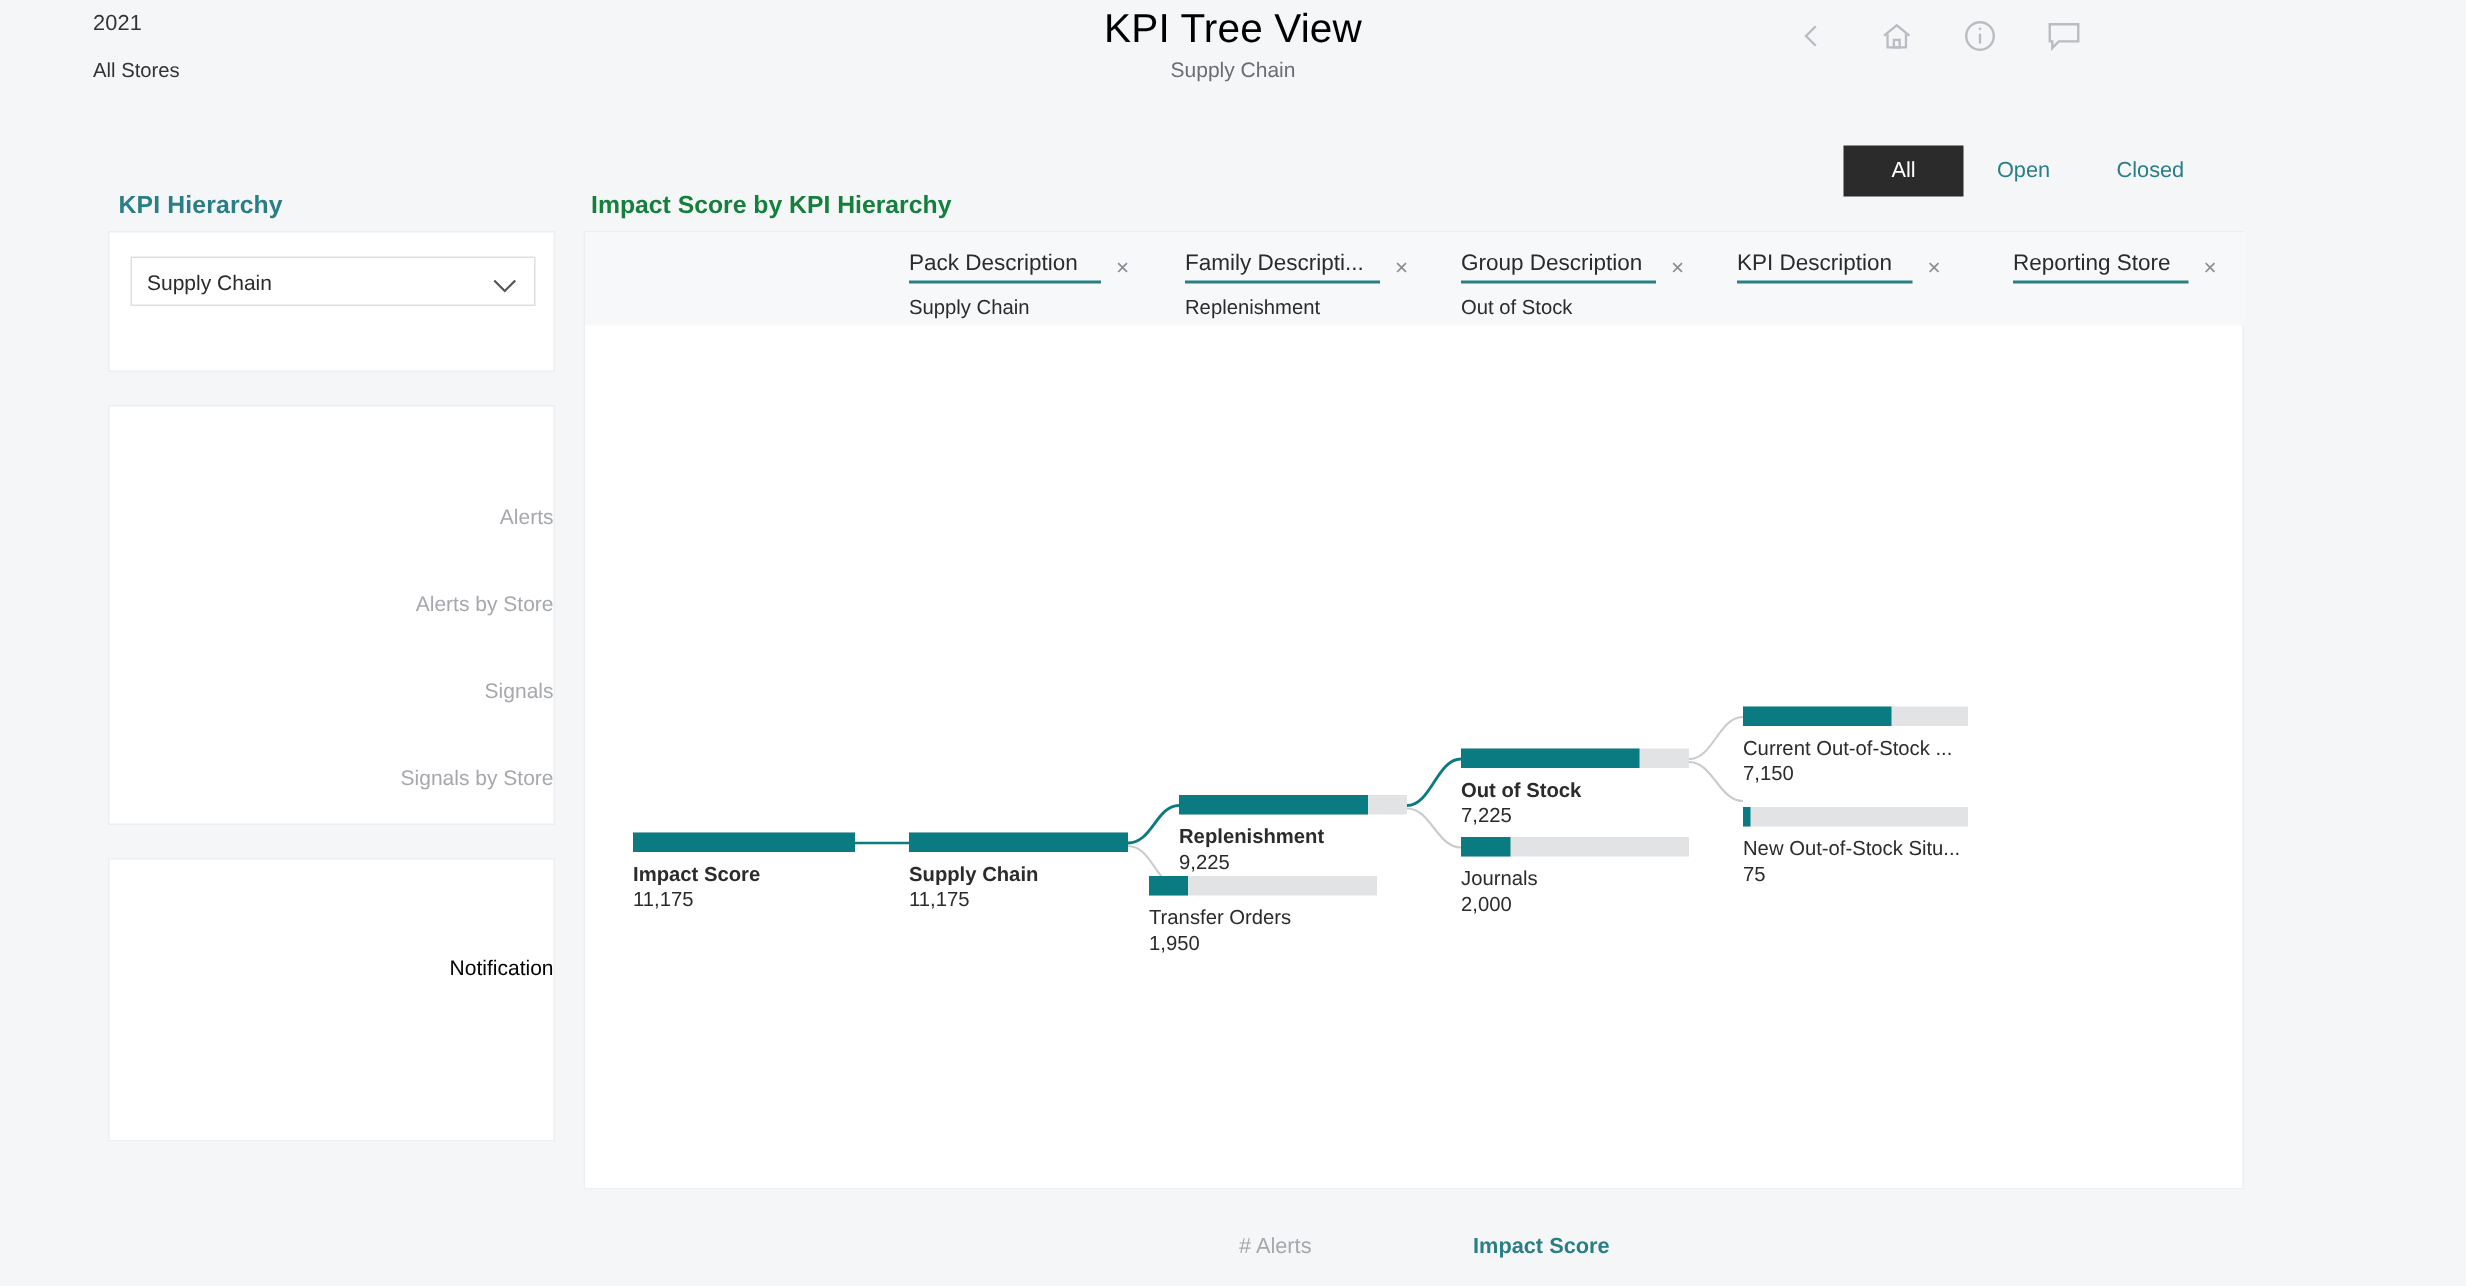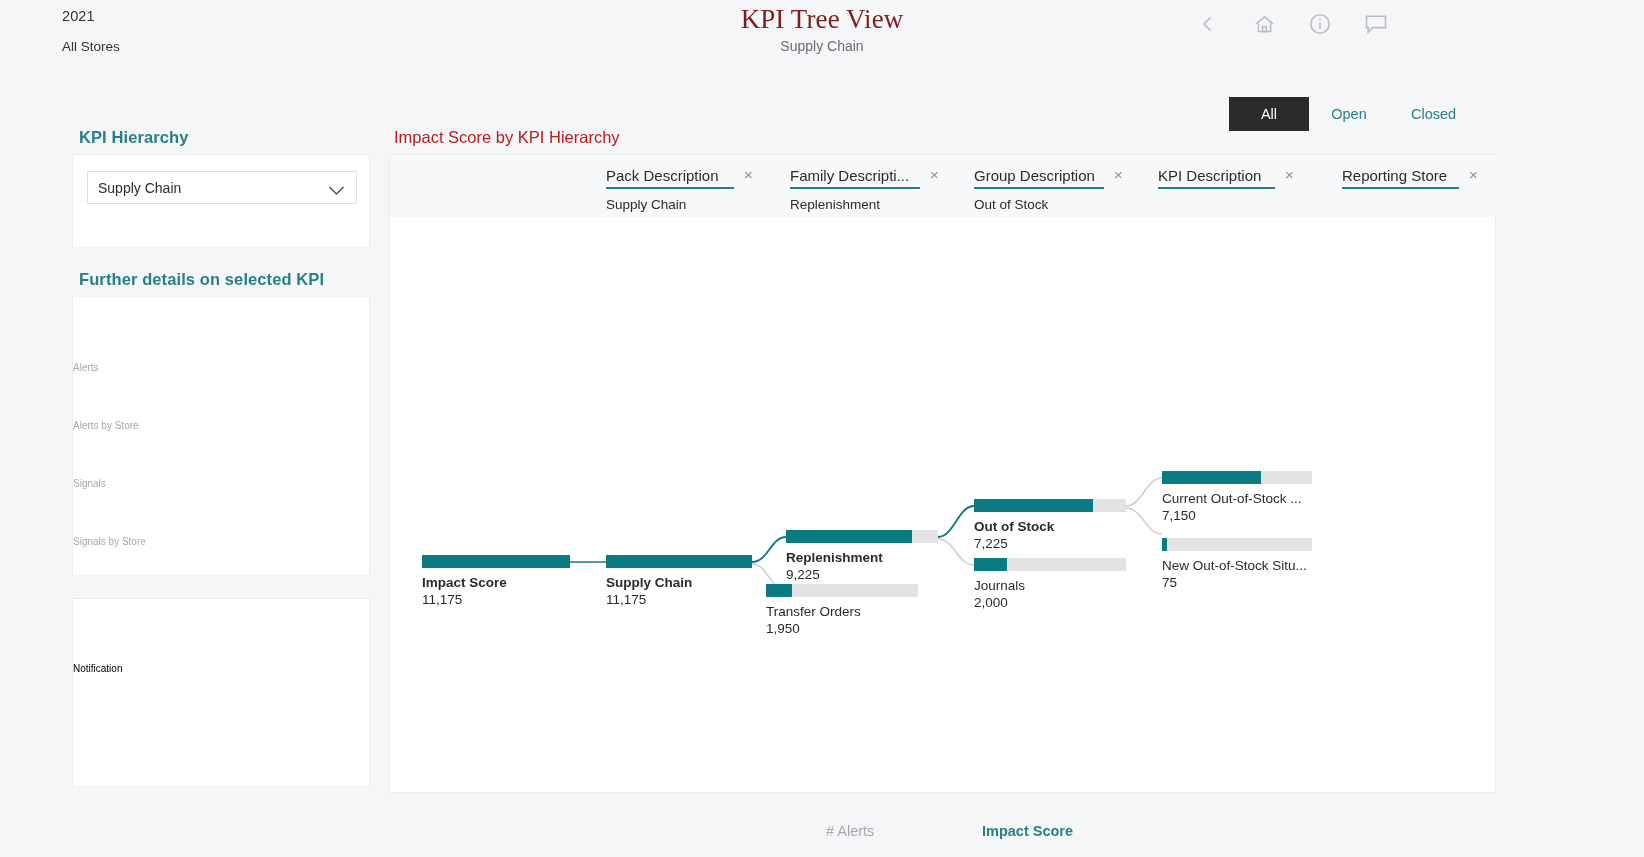--- a/index.html
+++ b/index.html
@@ -16,23 +16,22 @@
   .ctx-year {
     position: absolute; left: 62px; top: 8px;
     font-size: 14.5px; color: #333; letter-spacing: .1px;
   }
   .ctx-stores {
     position: absolute; left: 62px; top: 39px;
     font-size: 13.5px; color: #333;
   }
   .app-title {
     position: absolute; left: 0; top: 4px; width: 1644px;
-    text-align: center; font-size: 27px; color: #7f1d1d; font-weight: 400;
+    text-align: center; font-size: 27px; color: #000000; font-weight: 400;
     letter-spacing: .1px;
-    font-family: Liberation Serif, serif;
   }
   .app-subtitle {
     position: absolute; left: 0; top: 38px; width: 1644px;
     text-align: center; font-size: 14px; color: #6b6d72;
   }
   .top-icons {
     position: absolute; right: 20px; top: 8px;
     display: flex; gap: 24px; align-items: center;
   }
   .top-icons .ic { width: 32px; height: 32px; display: flex; align-items: center; justify-content: center; cursor: pointer; }
@@ -58,42 +57,42 @@
   .select {
     position: relative; width: 270px; height: 33px; border: 1px solid #dddfe2;
     background: #fff; display: flex; align-items: center; padding: 0 10px;
     font-size: 14px; color: #2b2b2b; cursor: pointer;
   }
   .select .chev { position: absolute; right: 11px; top: 11px; }
   .select .chev svg { stroke: #53565a; stroke-width: 1.5; fill: none; }
 
   .card-details { height: 280px; position: relative; }
   .link-row {
-    position: absolute; width: 100%; text-align: left; font-size: 10px;
+    position: absolute; width: 100%; text-align: right; font-size: 14px;
   }
   .link-disabled { color: #a6a8ad; cursor: default; }
   .link-active { color: #000000; cursor: pointer; }
 
   .card-links { height: 189px; position: relative; }
 
   
   .main { position: absolute; left: 389px; top: 128px; width: 1107px; }
   .main-title {
-    font-size: 16.5px; font-weight: normal; color: #b91c1c; padding-left: 5px;
+    font-size: 16.5px; font-weight: bold; color: #15803d; padding-left: 5px;
     margin-bottom: 7px;
   }
   .chart-card { background: #ffffff; border: 1px solid #eceef0; width: 1107px; height: 639px; position: relative; }
 
   
   .crumbs {
     position: absolute; left: 0; top: 0; width: 1107px; height: 62px;
     background: #f7f8f9; display: flex; align-items: flex-start; padding-top: 14px;
   }
   .crumb { position: absolute; }
-  .crumb-top { display: flex; align-items: flex-start; gap: 10px; }
+  .crumb-top { display: flex; align-items: center; gap: 10px; }
   .crumb-label {
     font-size: 15px; color: #2b2b2b; border-bottom: 2px solid #2a7f86;
     padding-bottom: 3px; white-space: nowrap; overflow: hidden;
   }
   .crumb-x { font-size: 15px; color: #8a8d92; cursor: pointer; line-height: 1; }
   .crumb-val { font-size: 13.5px; color: #2b2b2b; margin-top: 8px; }
 
   
   .tree { position: absolute; left: 0; top: 62px; width: 1107px; height: 577px; }
   .tree svg { position: absolute; left: 0; top: 0; }
@@ -169,21 +168,20 @@
                 <polyline points="1.5,2 8.5,9 15.5,2"></polyline>
               </svg>
           </span>
         </div>
       </div>
     </div>
 
     <div style="height:22px"></div>
 
     <div>
-      <div class="panel-head">Further details on selected KPI</div>
       <div class="panel-card card-details">
         <div class="link-row link-disabled" style="top:65px">Alerts</div>
         <div class="link-row link-disabled" style="top:123px">Alerts by Store</div>
         <div class="link-row link-disabled" style="top:181px">Signals</div>
         <div class="link-row link-disabled" style="top:239px">Signals by Store</div>
       </div>
     </div>
 
     <div style="height:22px"></div>
 

